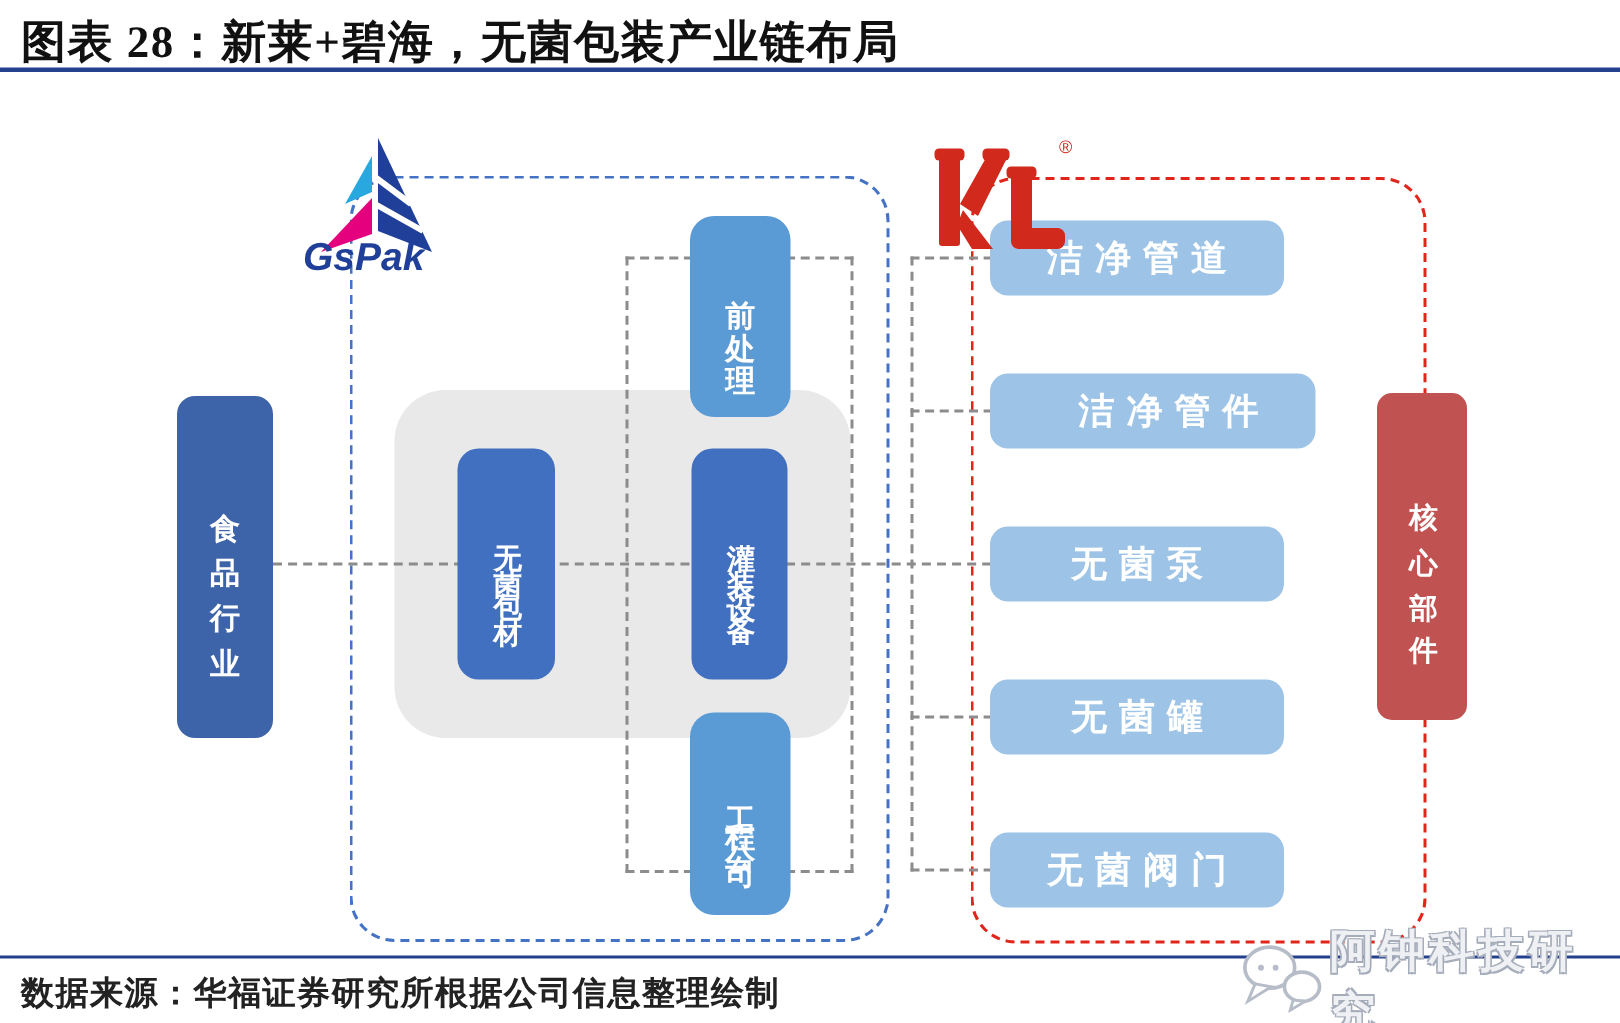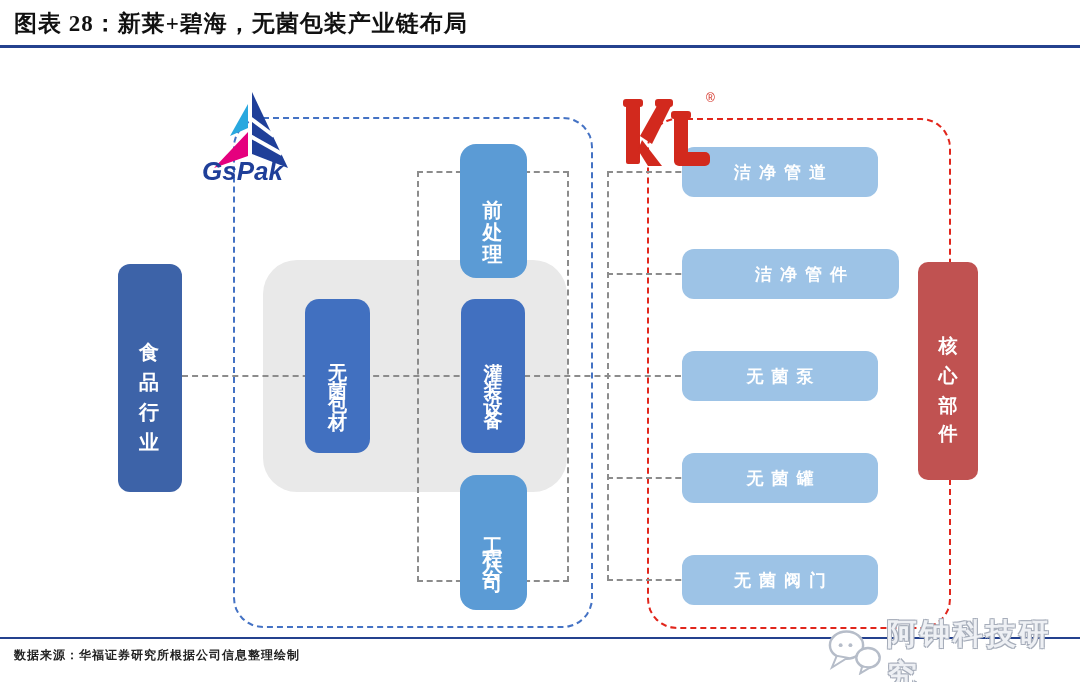--- a/index.html
+++ b/index.html
@@ -3,29 +3,29 @@
 <meta charset="utf-8">
 <style>
   html,body { margin:0; padding:0; background:#ffffff; }
   .page {
     position:relative; width:1080px; height:682px;
     background:#fff; overflow:hidden;
     font-family:"Liberation Serif", serif;
   }
   .title {
     position:absolute; left:14px; top:8px;
-    font-size:23px; font-weight:bold; color:#111;
+    font-size:30px; font-weight:bold; color:#111;
     letter-spacing:1px;
   }
   .rule { position:absolute; left:0; width:1080px; background:var(--rule-navy,#24418E); z-index:1; }
   .rule-top    { top:45px;  height:3px; }
   .rule-bottom { top:637px; height:2px; }
   .source {
     position:absolute; left:14px; top:647px;
-    font-size:12px; font-weight:bold; color:#222; letter-spacing:1px;
+    font-size:22px; font-weight:bold; color:#222; letter-spacing:1px;
   }
 
   
   .blue-frame {
     position:absolute; left:233px; top:117px; width:356px; height:507px;
     border:2px dashed var(--blue-dash,#4472C4); border-radius:30px; z-index:2;
   }
   .red-frame {
     position:absolute; left:647px; top:118px; width:300px; height:507px;
     border:2px dashed var(--red-dash,#E1251B); border-radius:30px; z-index:2;
@@ -60,21 +60,21 @@
 
   .pretreat-box { left:460px; top:144px; width:67px; height:134px; background:var(--sky-blue,#5B9BD5); border-radius:16px; font-size:20px; }
   .pretreat-box .vtext { letter-spacing:22px; margin-top:11px; }
 
   .filling-box { left:461px; top:299px; width:64px; height:154px; background:var(--mid-blue,#4170C0); border-radius:14px; font-size:19px; }
   .filling-box .vtext { letter-spacing:16px; margin-top:8px; }
 
   .engineer-box { left:460px; top:475px; width:67px; height:135px; background:var(--sky-blue,#5B9BD5); border-radius:16px; font-size:20px; }
   .engineer-box .vtext { letter-spacing:12px; margin-top:6px; }
 
-  .product-box { left:682px; width:196px; height:50px; background:var(--pale-blue,#9DC3E6); border-radius:12px; font-size:17px; letter-spacing:8px; text-indent:8px; }
+  .product-box { left:660px; width:196px; height:50px; background:var(--pale-blue,#9DC3E6); border-radius:12px; font-size:24px; letter-spacing:8px; text-indent:8px; }
   .p1 { top:147px; } .p2 { top:249px;padding-left:21px; } .p3 { top:351px; } .p4 { top:453px; } .p5 { top:555px; }
 
   .core-box { left:918px; top:262px; width:60px; height:218px; background:var(--core-red,#C05251); border-radius:10px; font-size:19px; }
   .core-box .vtext { letter-spacing:30px; margin-top:15px; }
 
   .logo { position:absolute; z-index:4; }
   .gspak-logo { left:200px; top:88px; }
   .kl-logo { left:618px; top:90px; }
 
   .watermark {

